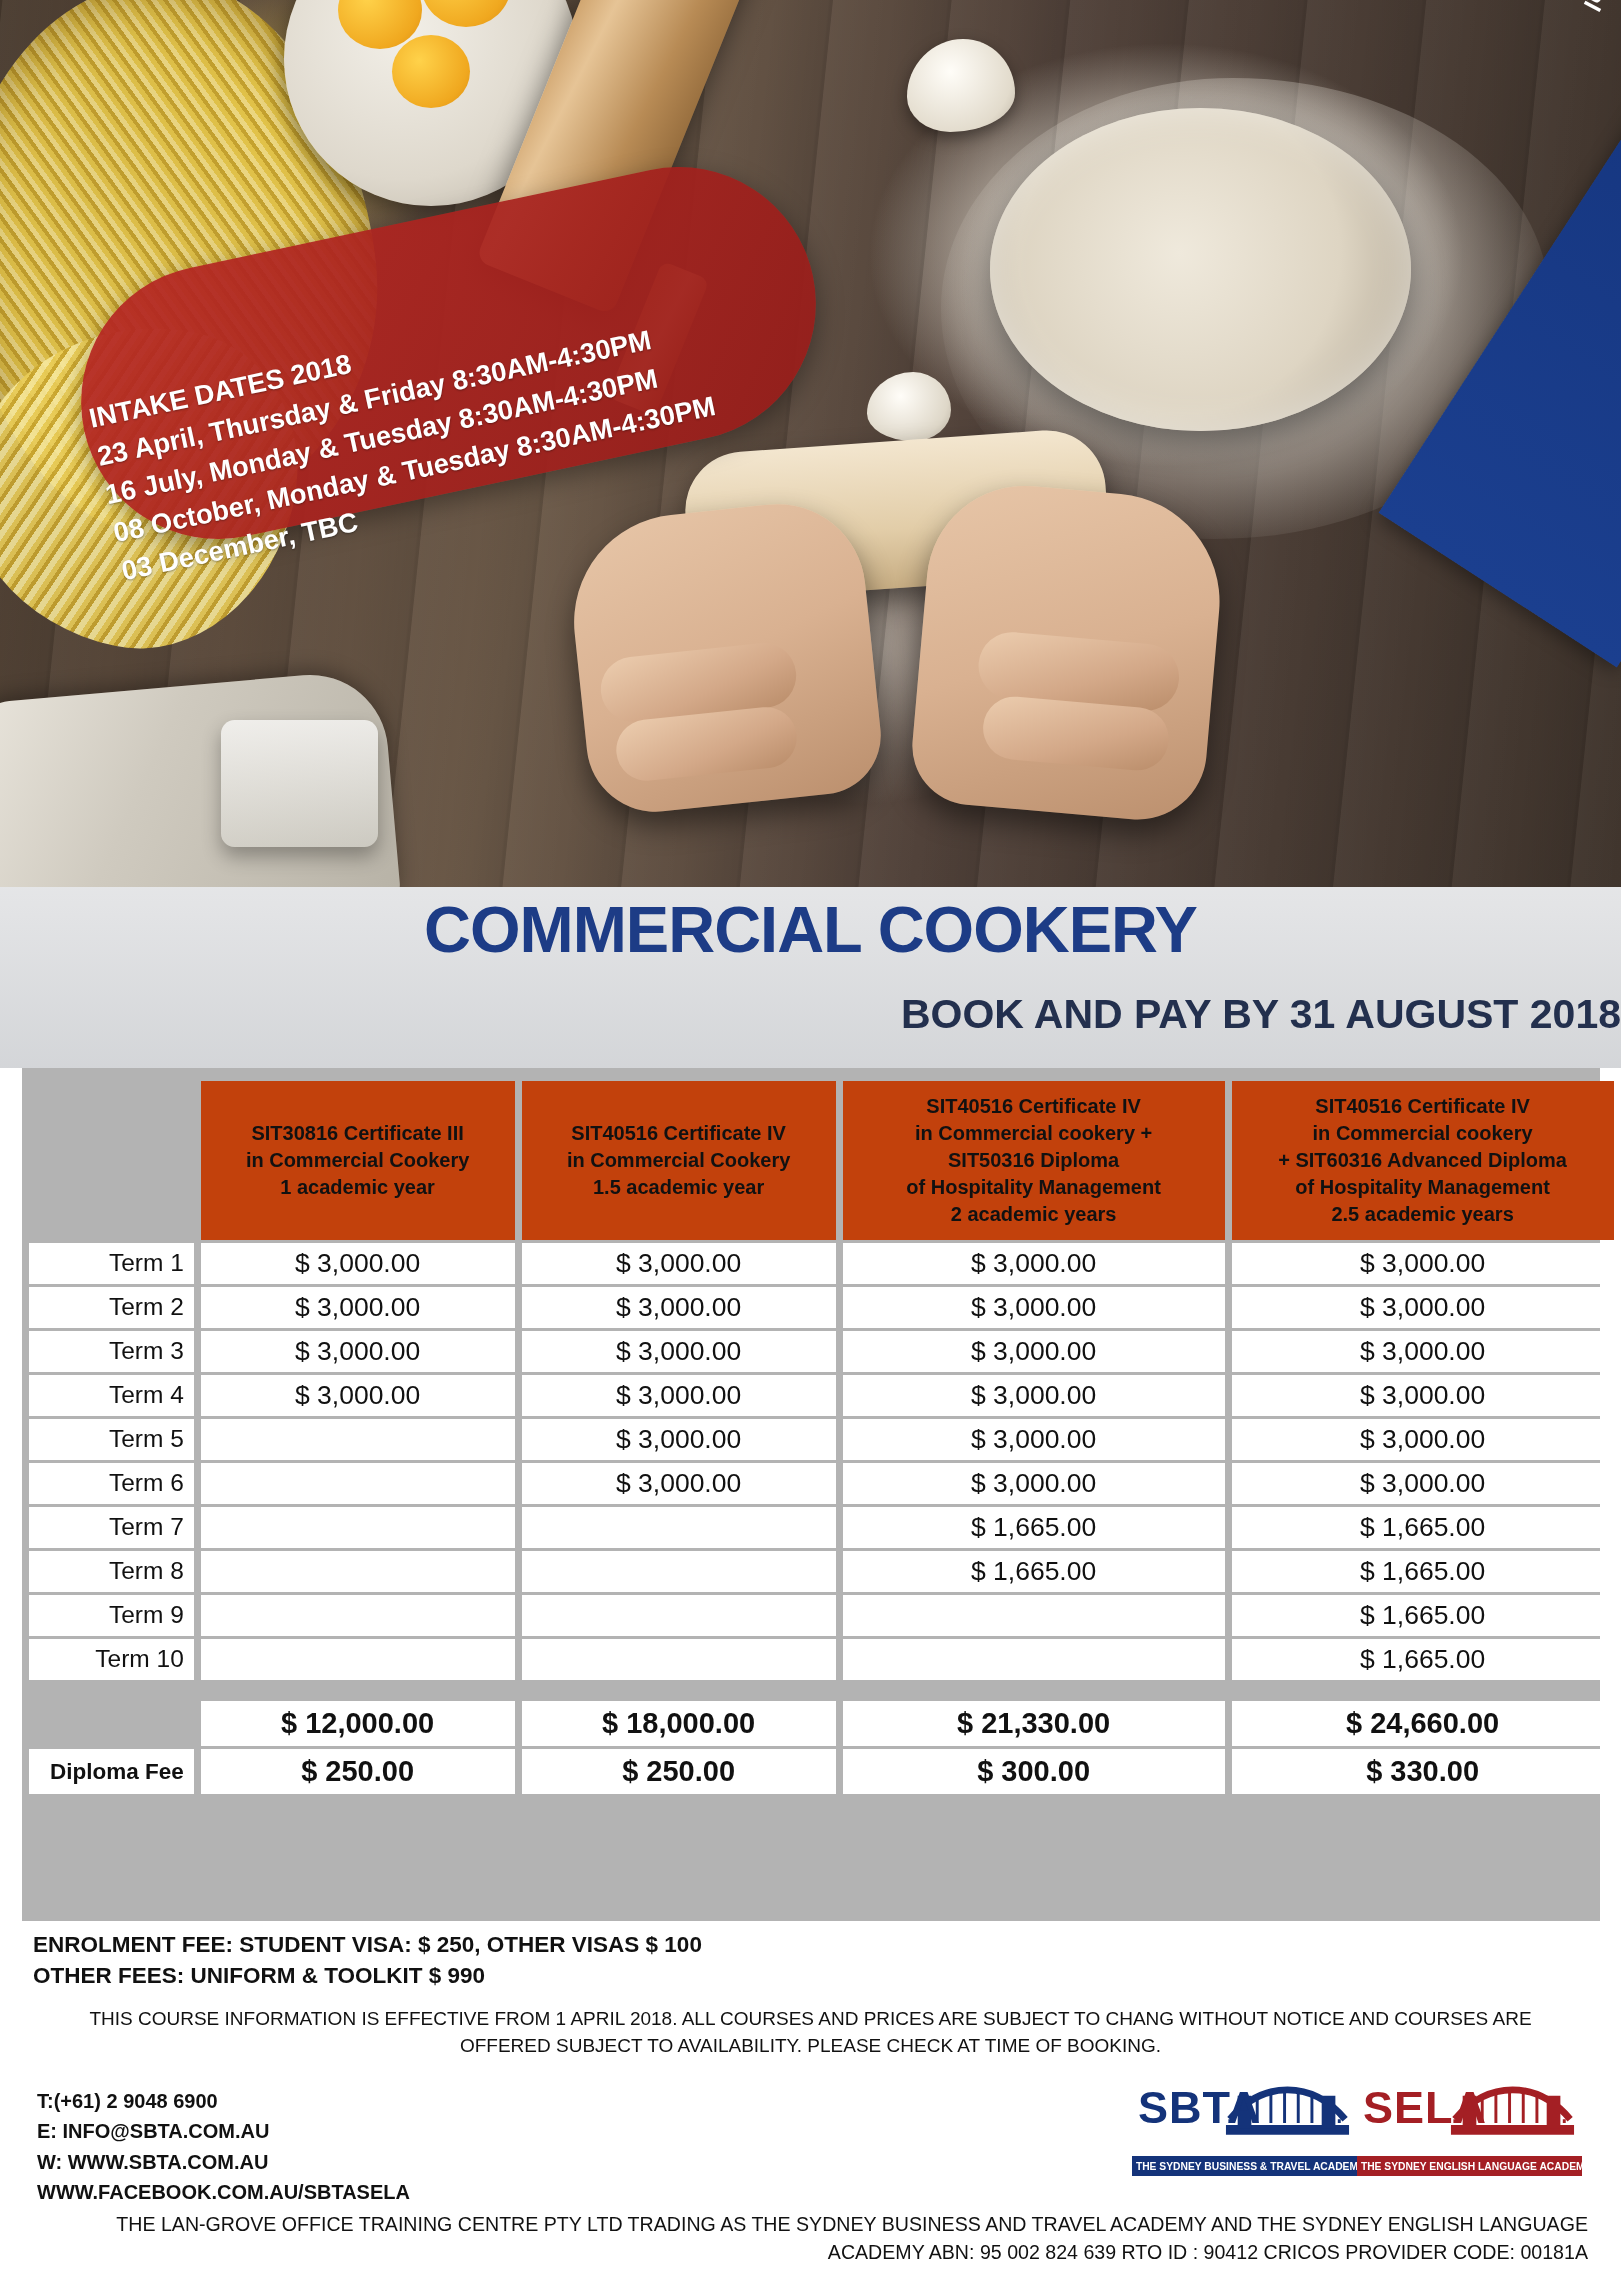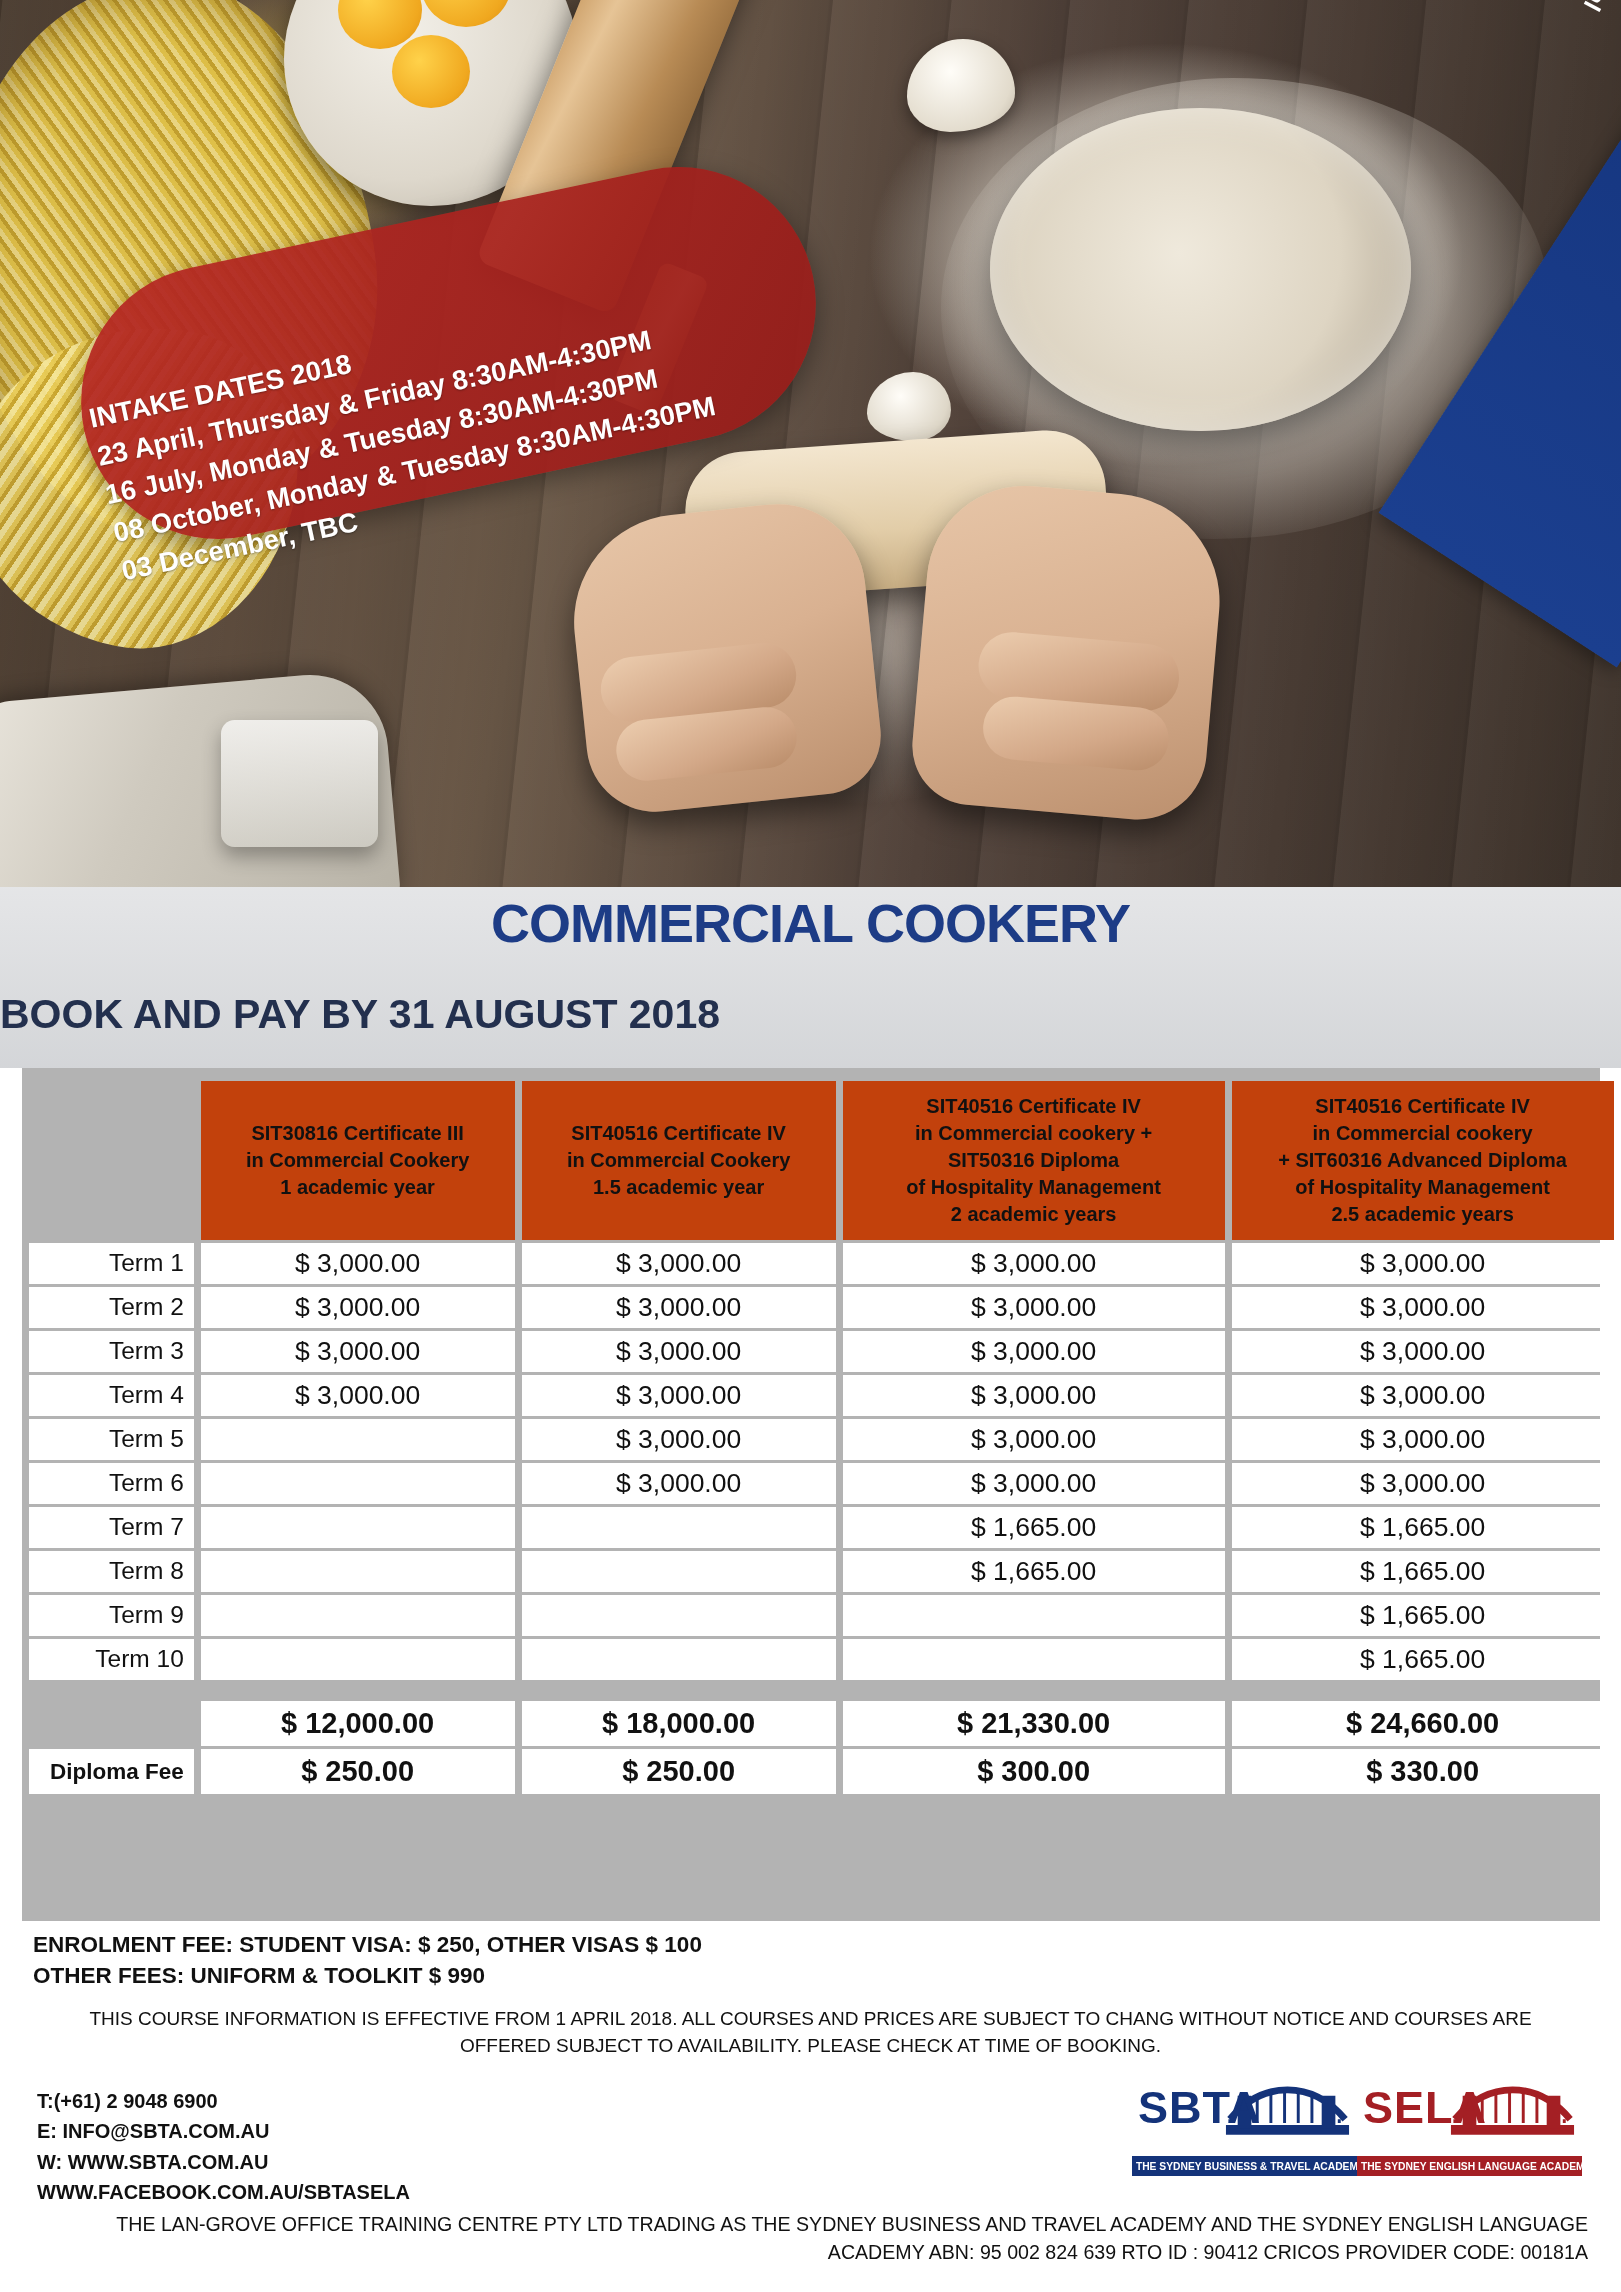--- a/index.html
+++ b/index.html
@@ -234,31 +234,31 @@
     position: absolute;
     left: 0; top: 887px;
     width: 1621px; height: 181px;
     background: linear-gradient(180deg, rgba(225,226,228,.88) 0%, rgba(209,211,214,.94) 100%);
   }
   .title-main {
     position: absolute;
     left: 0; top: 892px;
     width: 1621px;
     text-align: center;
-    font-size: 54px;
+    font-size: 65px;
     font-weight: bold;
     letter-spacing: -1px;
     color: #1d3c86;
     font-family: "Liberation Sans", sans-serif;
   }
   .title-sub {
     position: absolute;
     left: 0; top: 991px;
     width: 1621px;
-    text-align: left;
+    text-align: right;
     font-size: 41px;
     font-weight: bold;
     color: #23304e;
   }
 
   
   .panel {
     position: absolute;
     left: 21.6px; top: 1068px;
     width: 1578px; height: 853px;

